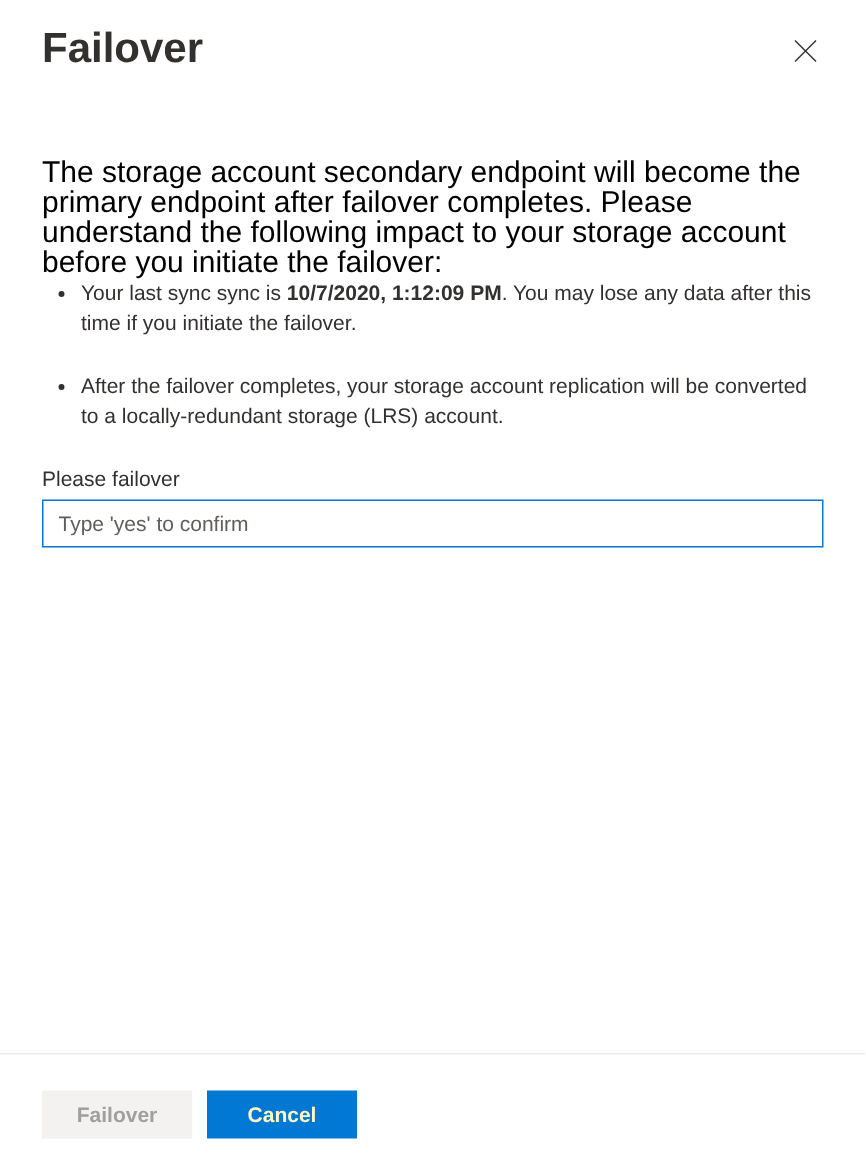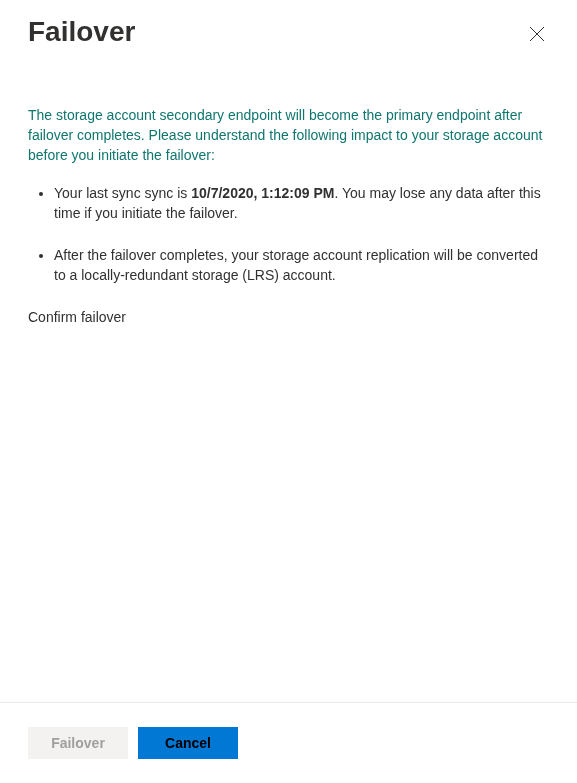--- a/index.html
+++ b/index.html
@@ -35,24 +35,23 @@
       cursor: pointer;
       padding: 4px;
       margin-top: 6px;
       color: #323130;
     }
     .close-btn svg {
       width: 16px;
       height: 16px;
     }
     .description {
-      font-size: 14px;
+      font-size: 20px;
       line-height: 20px;
-      color: #0f766e;
-      margin-bottom: 18px;
+      color: #000000;
     }
     .bullets {
       list-style: disc;
       padding-left: 26px;
       margin-bottom: 24px;
     }
     .bullets li {
       font-size: 14px;
       line-height: 20px;
       color: #323130;
@@ -118,21 +117,21 @@
       border: none;
       cursor: pointer;
     }
     .btn-primary-disabled {
       background: #f3f2f1;
       color: #a19f9d;
       cursor: not-allowed;
     }
     .btn-secondary {
       background: #0078d4;
-      color: #000000;
+      color: #fef9c3;
     }
   </style>
 </head>
 <body>
 
 <div class="panel">
   <div class="header">
     <h1 class="title">Failover</h1>
     <button class="close-btn">
       <svg viewBox="0 0 16 16" fill="none" stroke="currentColor" stroke-width="1">
@@ -145,19 +144,20 @@
   <p class="description">The storage account secondary endpoint will become the primary endpoint after failover completes. Please understand the following impact to your storage account before you initiate the failover:</p>
 
   <ul class="bullets">
     <li>
       <span>Your last sync sync is </span><span class="bold">10/7/2020, 1:12:09 PM</span><span>. You may lose any data after this time if you initiate the failover.</span>
     </li>
     <li>After the failover completes, your storage account replication will be converted to a locally-redundant storage (LRS) account.</li>
   </ul>
 
 
-  <label class="label">Confirm failover</label>
+  <label class="label">Please failover</label>
+  <input type="text" class="confirm-input" placeholder="Type 'yes' to confirm" style="">
 </div>
 
 <div class="footer">
   <button class="btn btn-primary-disabled" disabled="">Failover</button>
   <button class="btn btn-secondary">Cancel</button>
 </div>
 
 </body></html>

